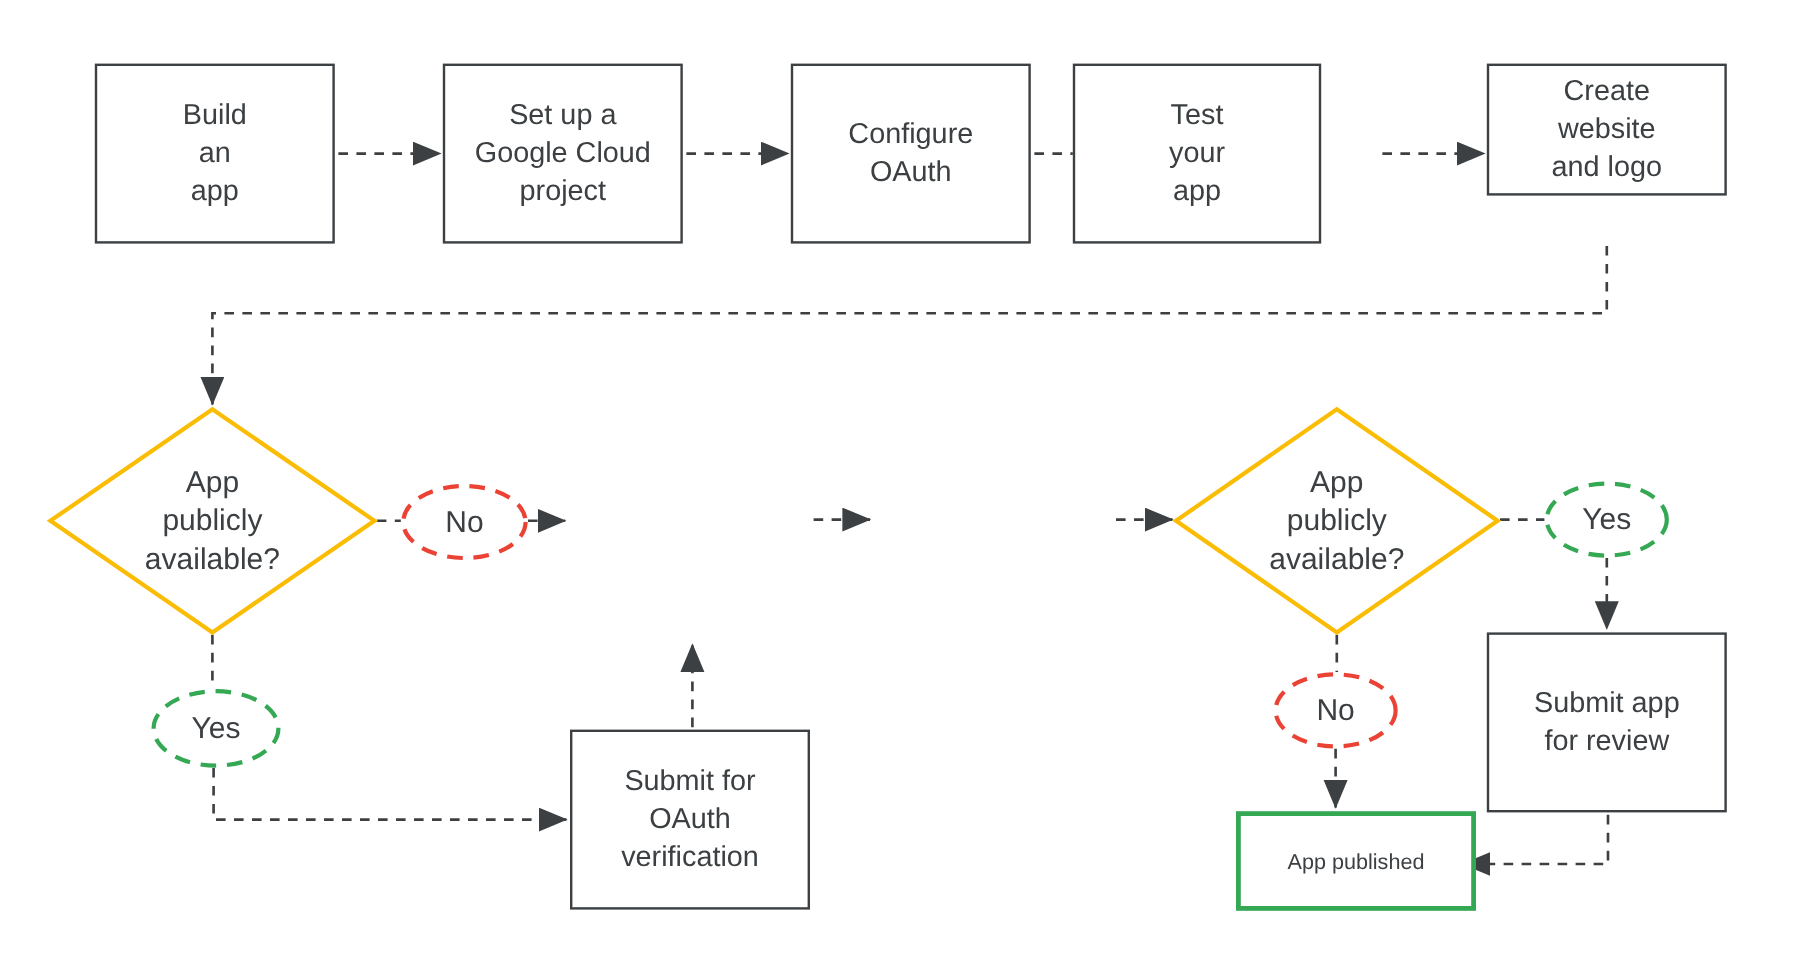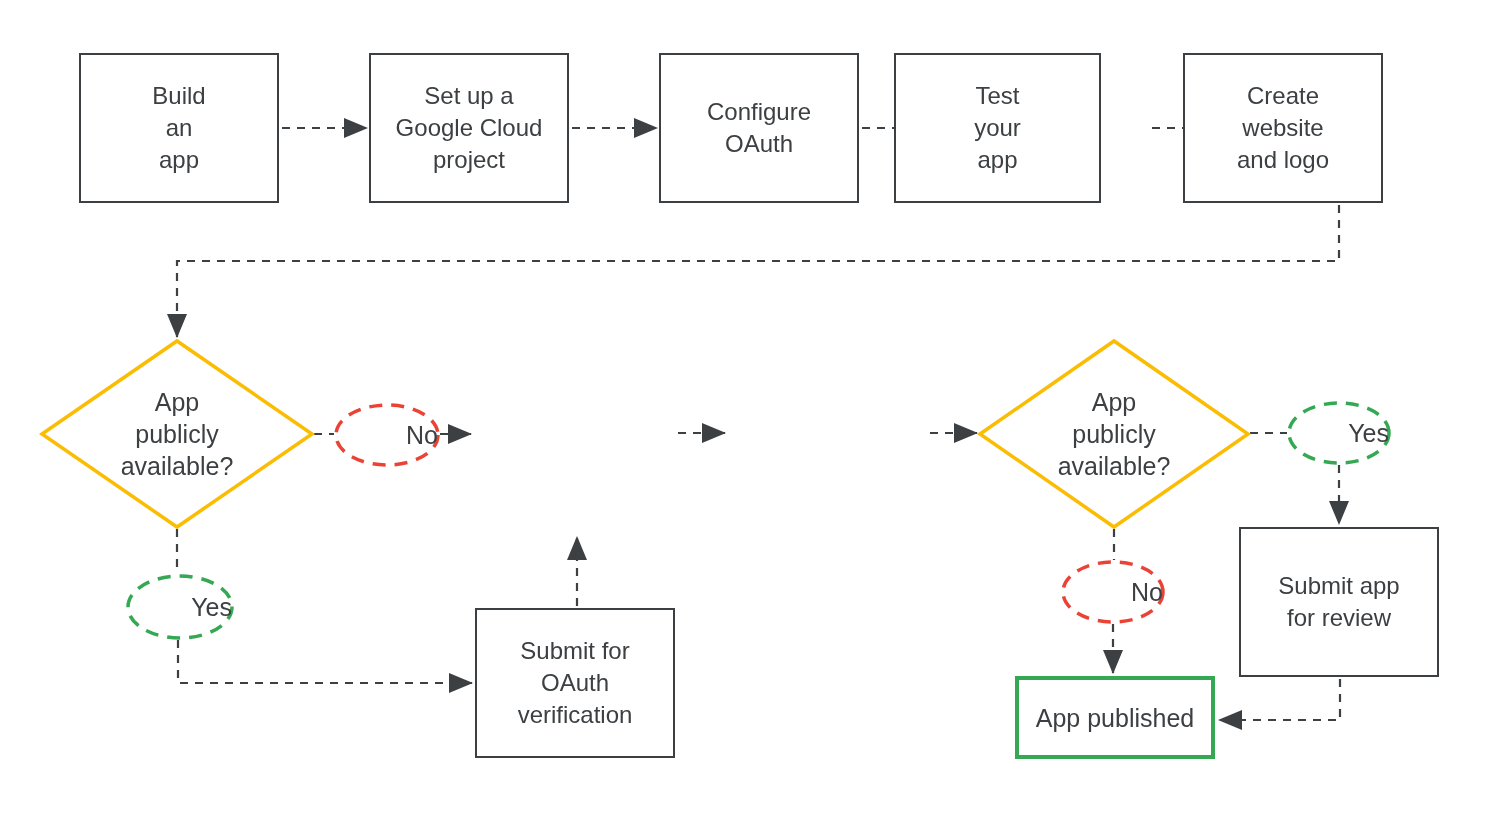--- a/index.html
+++ b/index.html
@@ -11,27 +11,27 @@
   .canvas{
     position:relative;width:1494px;height:814px;background:var(--c-background);
     font-family:Liberation Sans, sans-serif;color:var(--c-text);overflow:hidden;
   }
   .layer{position:absolute;left:0;top:0;}
   .node{
     position:absolute;box-sizing:border-box;background:var(--c-node_fill);
     border:2.3px solid var(--c-outline);display:flex;align-items:center;justify-content:center;
     text-align:center;font-size:24px;line-height:32px;white-space:pre-line;
   }
-  .node.published{border:4px solid var(--c-published_border);font-size:25px;}
+  .node.published{border:4px solid var(--c-published_border);font-size:18px;margin-left:15px;}
   .overlay{
     position:absolute;display:flex;align-items:center;justify-content:center;
     text-align:center;white-space:pre-line;pointer-events:none;
   }
   .overlay.diamond-label{font-size:25px;line-height:32px;}
-  .overlay.badge-label{font-size:25px;justify-content:flex-end;}
+  .overlay.badge-label{font-size:25px;}
   .conn{stroke:var(--c-outline);stroke-width:2.2;fill:none;stroke-dasharray:8 7;}
   .diamond{fill:var(--c-node_fill);stroke:var(--c-decision_border);stroke-width:3.5;}
   .oval{fill:var(--c-node_fill);stroke-width:3.5;stroke-dasharray:13 9;}
   .oval.yes{stroke:var(--c-yes_border);}
   .oval.no{stroke:var(--c-no_border);}
 </style>
 </head>
 <body>
 
 <div class="canvas">
@@ -90,21 +90,21 @@
   </div>
   <div class="node" style="left:659px;top:53px;width:200px;height:150px">
     <span>Configure
 OAuth</span>
   </div>
   <div class="node" style="left:894px;top:53px;width:207px;height:150px">
     <span>Test
 your
 app</span>
   </div>
-  <div class="node" style="left:1183px;top:53px;width:200px;height:150px">
+  <div class="node" style="left:1239px;top:53px;width:200px;height:110px">
     <span>Create
 website
 and logo</span>
   </div>
 
   <div class="node" style="left:475px;top:608px;width:200px;height:150px">
     <span>Submit for
 OAuth
 verification</span>
   </div>

